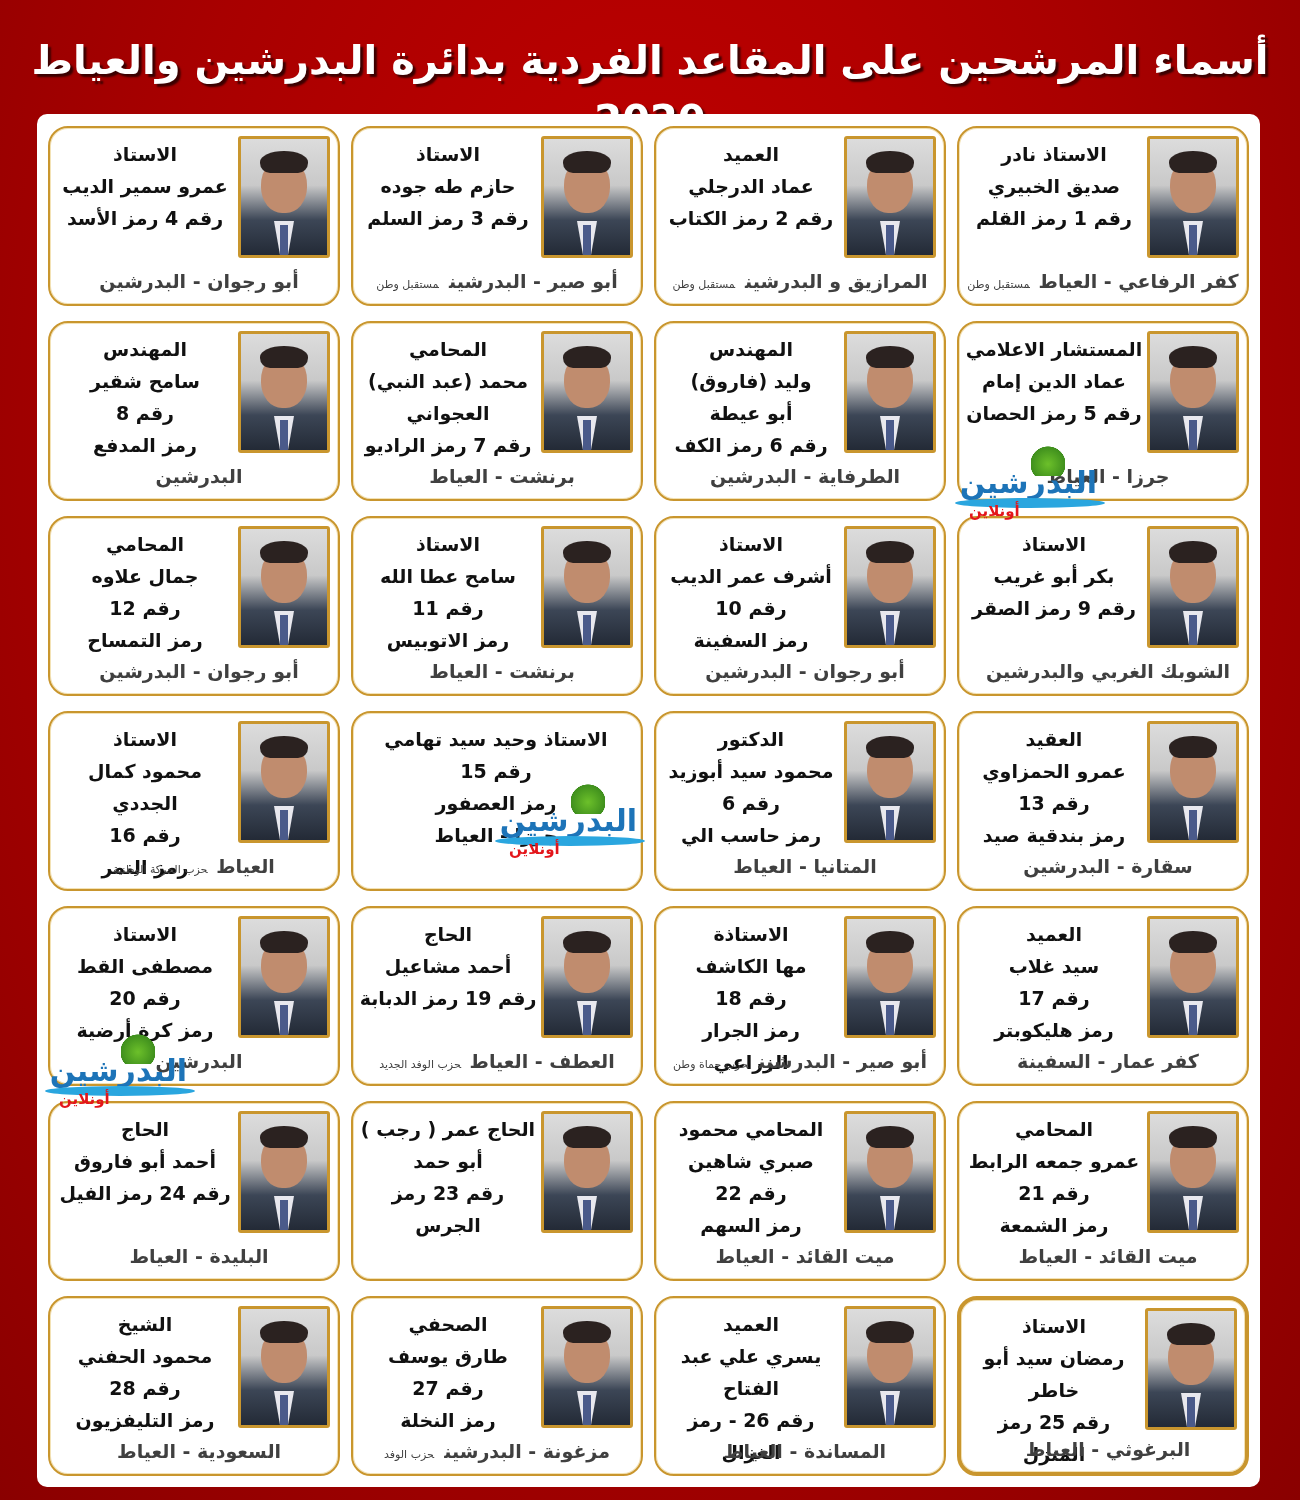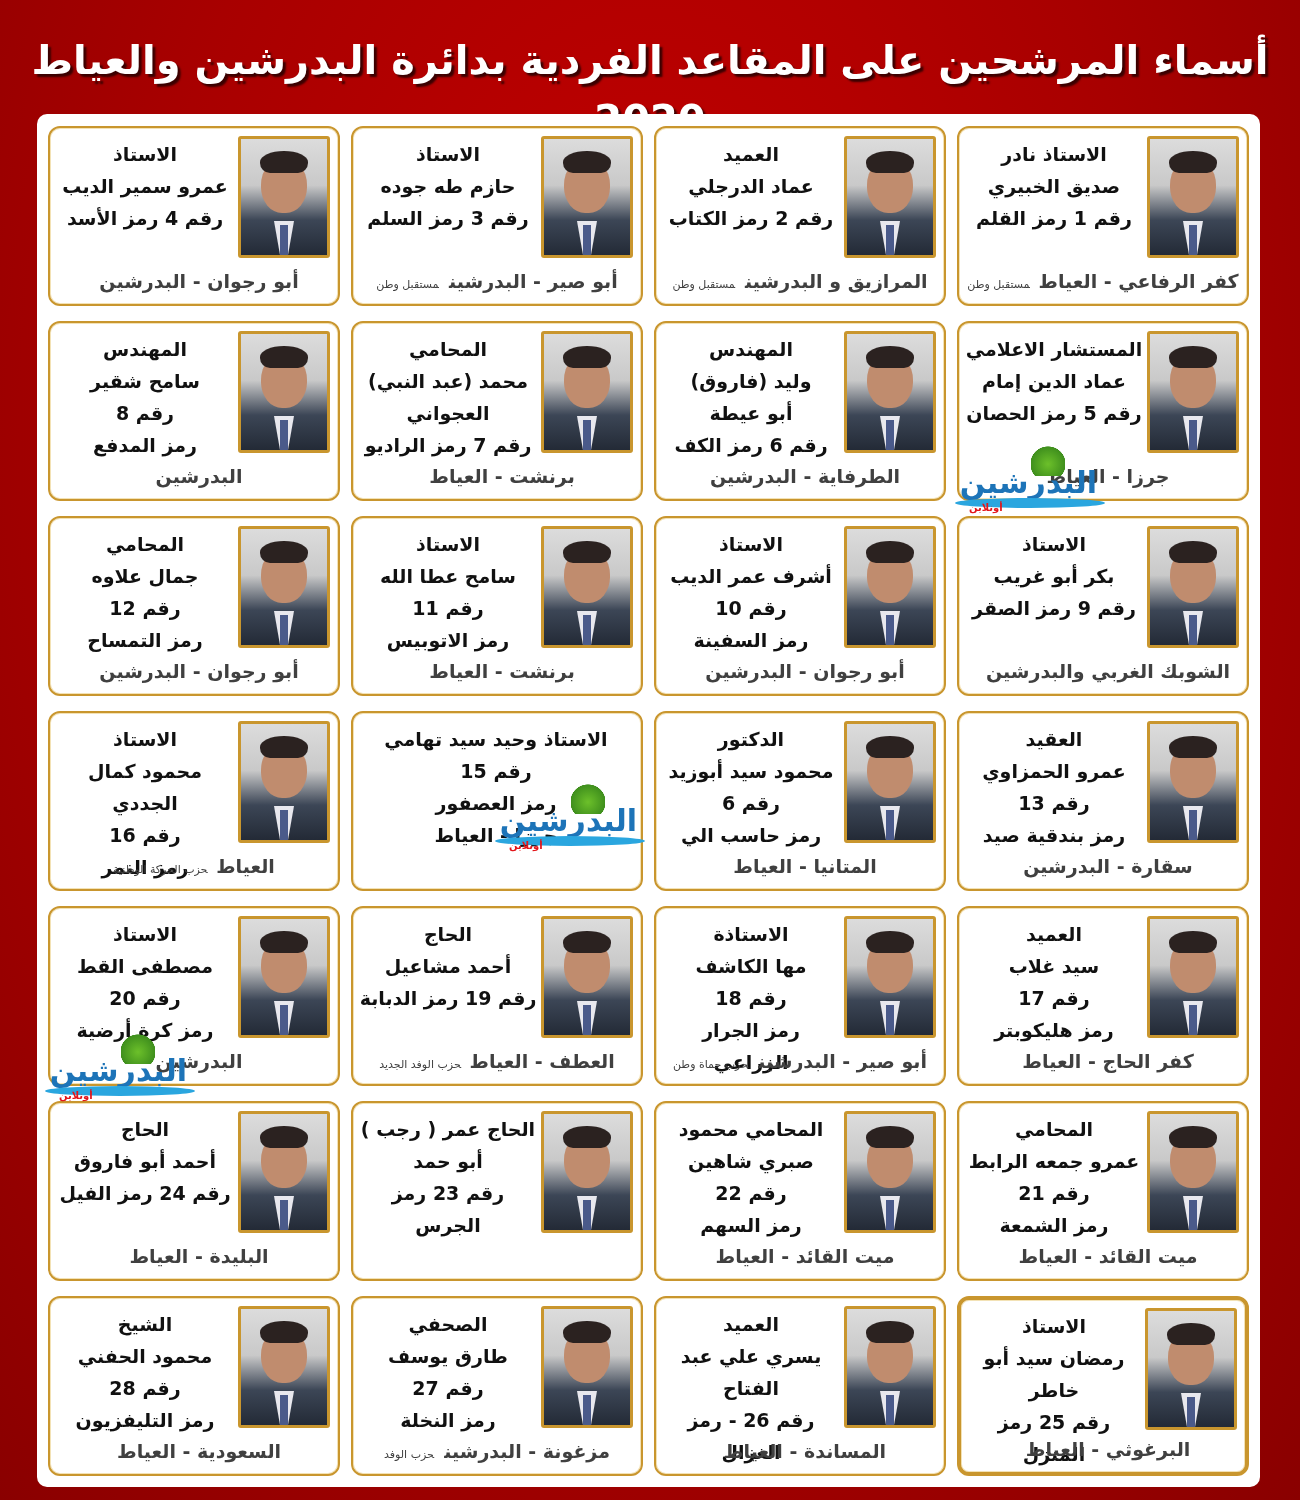--- a/index.html
+++ b/index.html
@@ -24,21 +24,21 @@
     position: absolute; left: 47px; top: 126px; width: 1202px; height: 1346px;
     display: grid;
     grid-template-columns: repeat(4, 292px);
     grid-template-rows: repeat(7, 180px);
     column-gap: 11px; row-gap: 15px;
     direction: rtl;
   }
   .card {
     position: relative;
     border: 2px solid #c9962e;
-    border-radius: 12px;
+    border-radius: 20px;
     background: #ffffff;
     box-shadow: inset 0 0 0 1px #f3e2b5;
     overflow: hidden;
   }
   .card.featured { border-width: 4px; }
   .photo {
     position: absolute; top: 8px; right: 8px; width: 92px; height: 122px;
     border: 3px solid #c9962e; border-radius: 3px;
     background: linear-gradient(180deg, #dcdcdc 0%, #c9c9c9 40%, #3c4656 70%, #232a36 100%);
     overflow: hidden;
@@ -82,21 +82,21 @@
   }
   .logo .word {
     position: absolute; right: 8px; top: 14px; font-size: 30px; font-weight: bold;
     color: #1d74b8; line-height: 34px;
   }
   .logo .wave {
     position: absolute; left: 0; right: 0; top: 46px; height: 10px;
     border-radius: 50%; background: #2aa6df;
   }
   .logo .online {
-    position: absolute; left: 14px; top: 50px; font-size: 10px; font-weight: bold; color: #e3151a;
+    position: absolute; left: 14px; top: 50px; font-size: 15px; font-weight: bold; color: #e3151a;
   }
 </style>
 </head>
 <body>
 
 <div class="title">أسماء المرشحين على المقاعد الفردية بدائرة البدرشين والعياط 2020</div>
 
 <div class="panel"></div>
 
 <div class="grid" id="grid">
@@ -368,21 +368,21 @@
       <div class="head"></div>
       <div class="hair"></div>
     </div>
     <div class="text">
         <div>العميد</div>
         <div>سيد غلاب</div>
         <div>رقم 17</div>
         <div>رمز  هليكوبتر</div>
       </div>
     <div class="loc">
-      <span class="loc-text">كفر الحاج - العياط</span><span class="party"></span>
+      <span class="loc-text">كفر عمار - السفينة</span><span class="party"></span>
     </div>
   </div>
     <div class="card">
     <div class="photo">
       <div class="shirt"></div>
       <div class="tie"></div>
       <div class="head"></div>
       <div class="hair"></div>
     </div>
     <div class="text">

